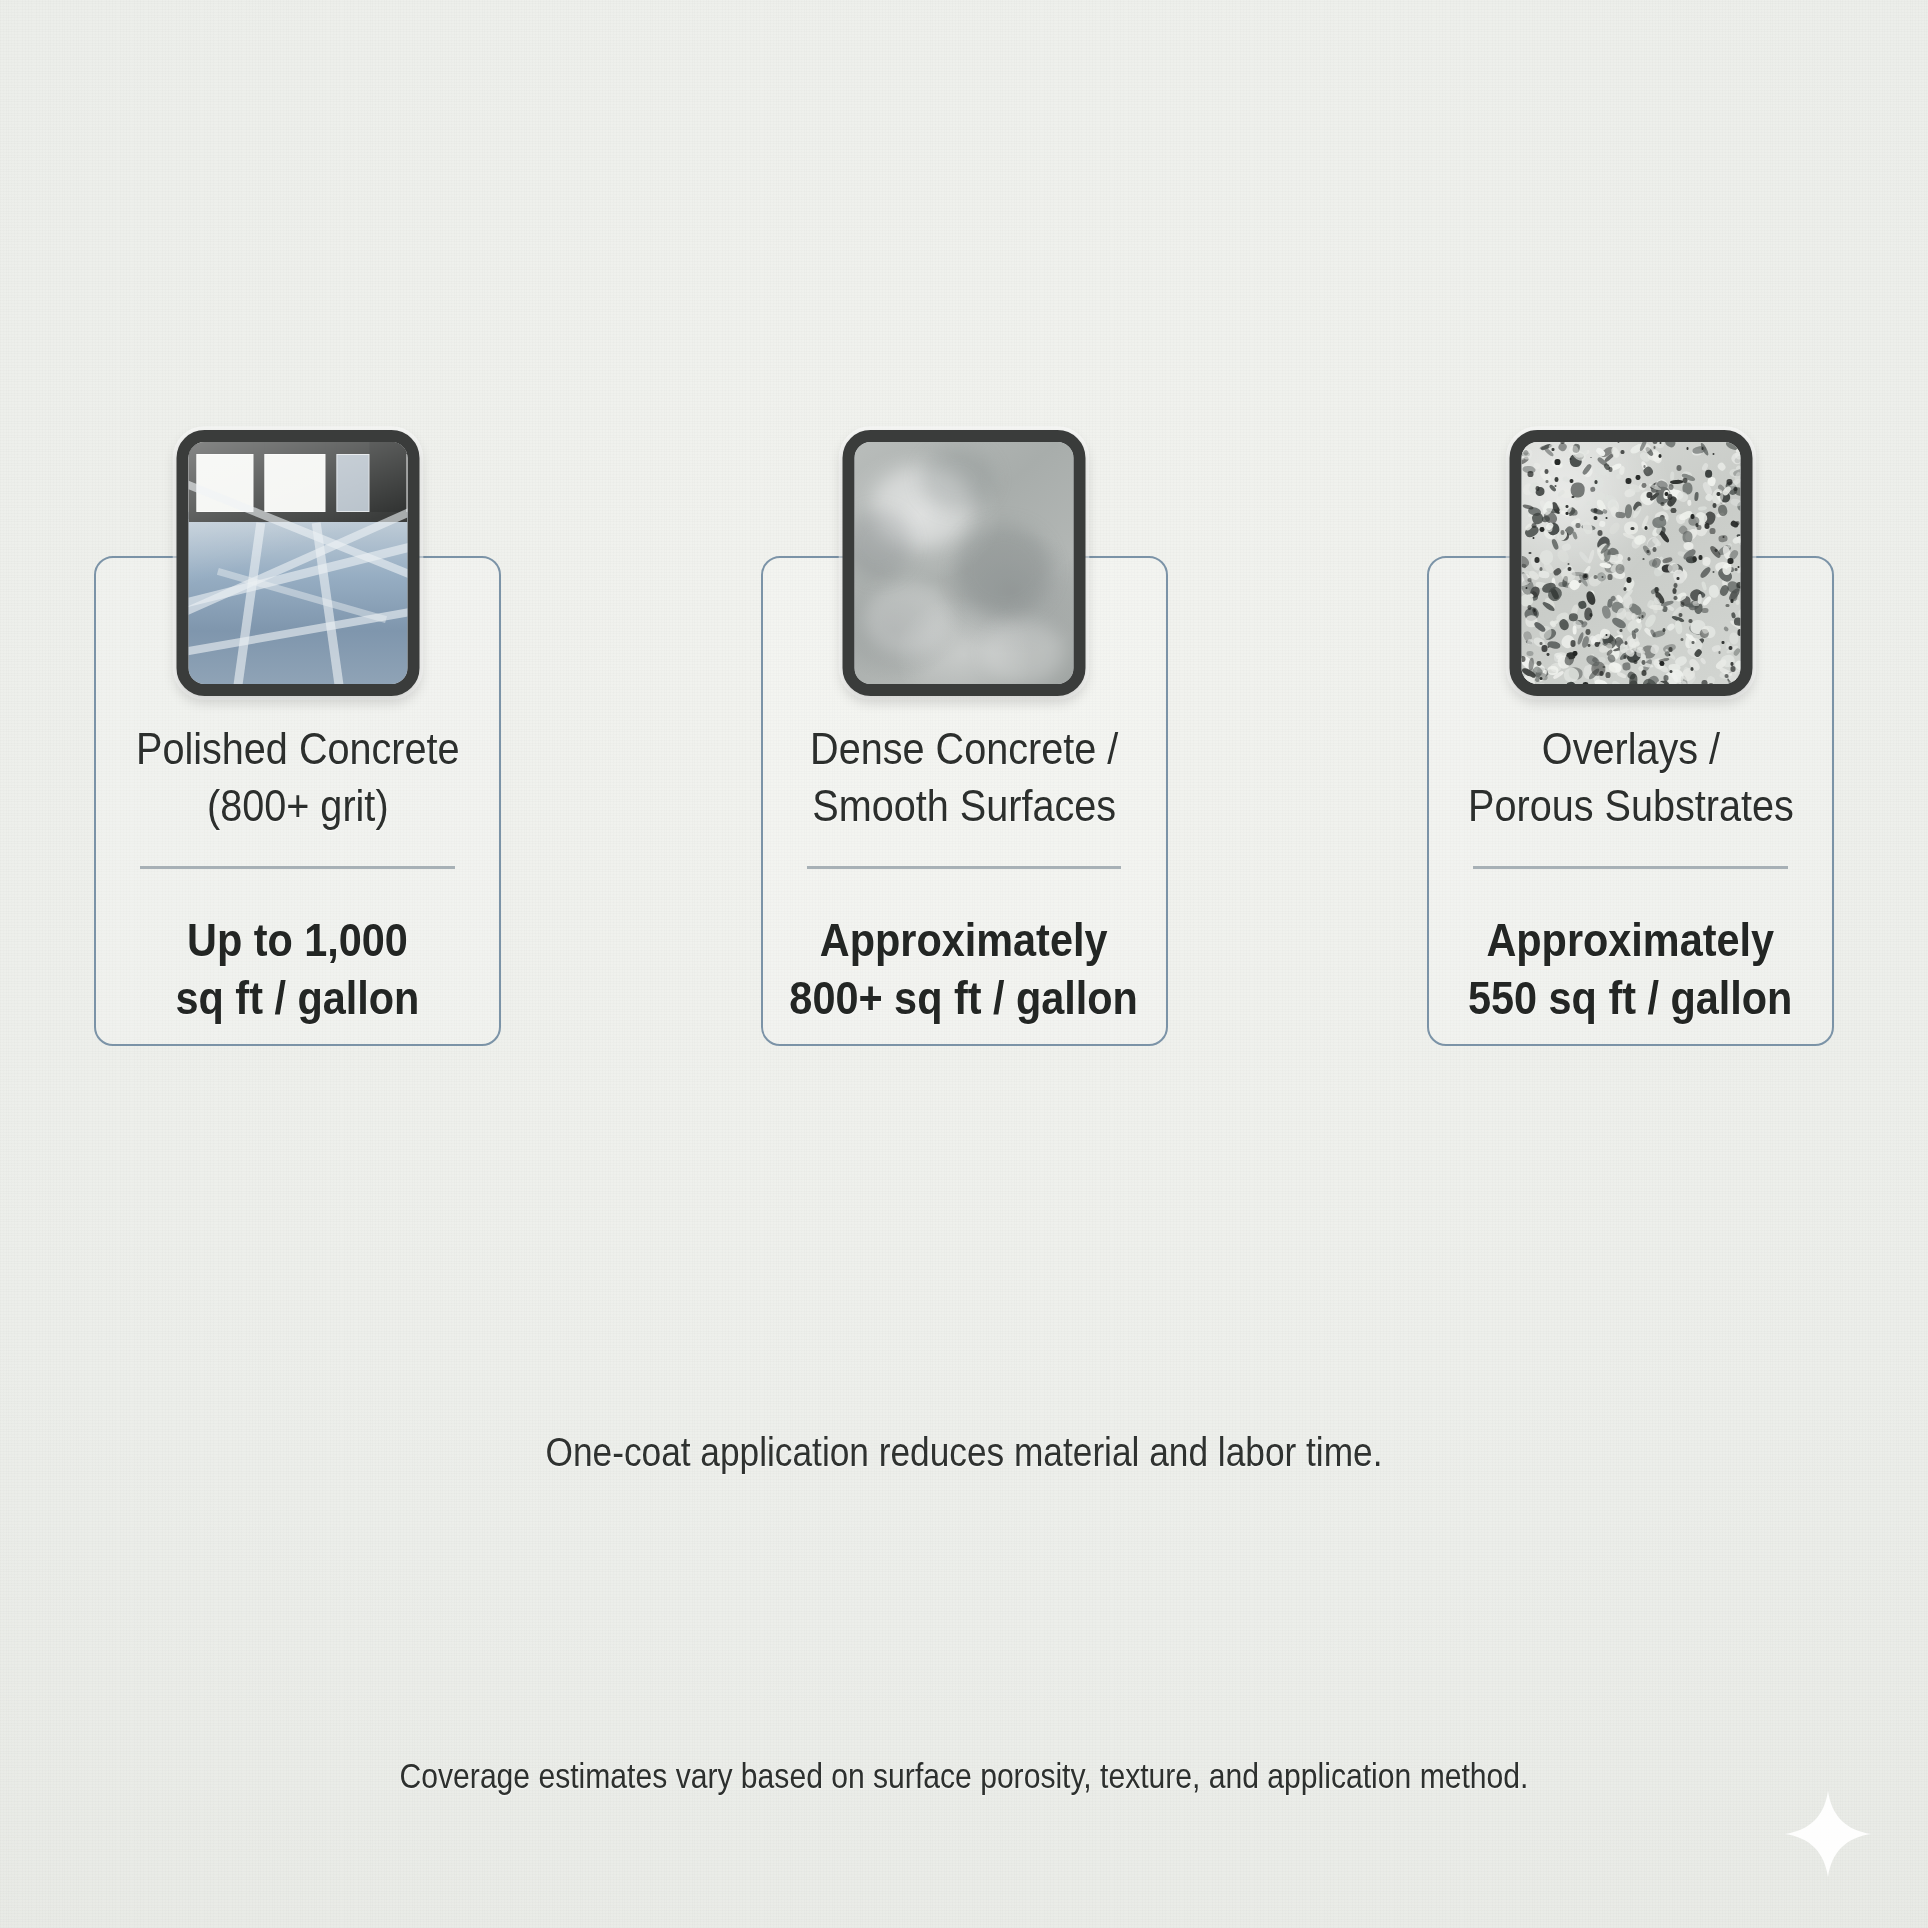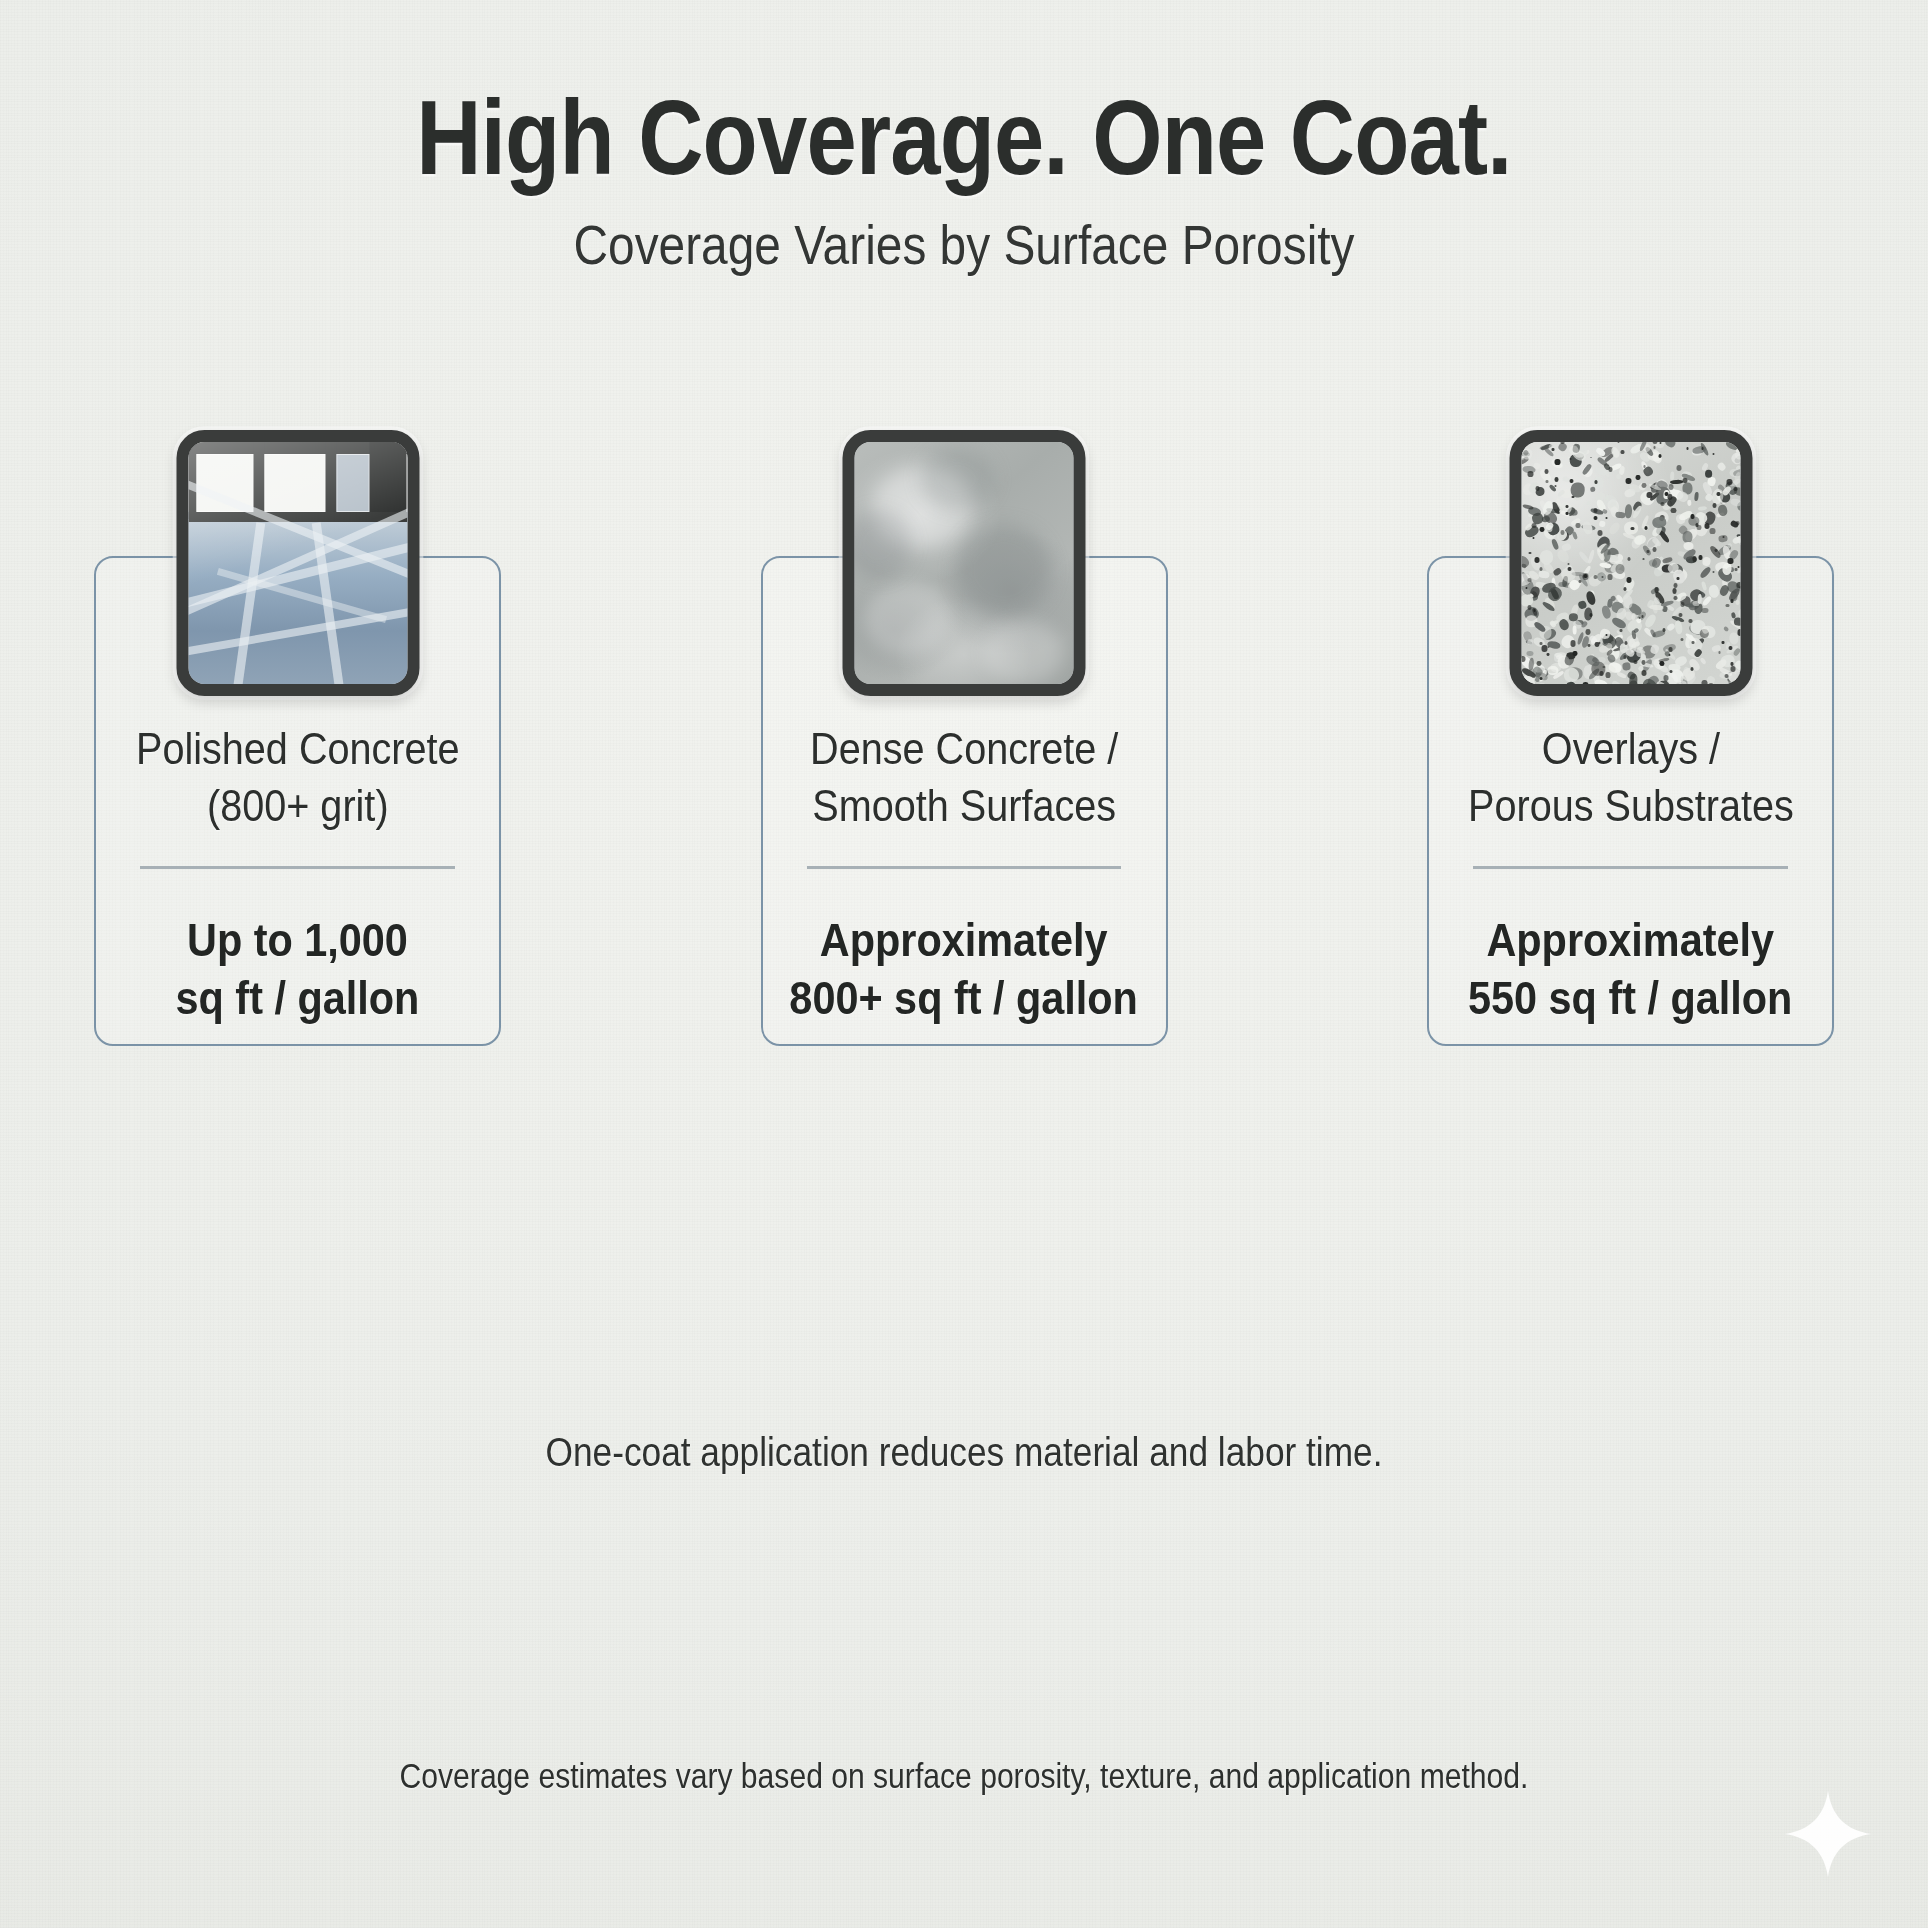--- a/index.html
+++ b/index.html
@@ -192,24 +192,20 @@
   }
 </style>
 </head>
 <body>
 
 <div class="canvas"></div>
 <div class="grain"></div>
 
 <div class="wrap">
 
-  <div class="header">
-    <div class="title">High Coverage. One Coat.</div>
-    <div class="subtitle">Coverage Varies by Surface Porosity</div>
-  </div>
 
   <div class="cards">
 
     <div class="card">
       <div class="tile">
         <div class="tile-inner t-polished">
 
           <div class="wdark" style="left:0;top:0;width:100%;height:5%;"></div>
           <div class="wdark" style="left:0;top:0;width:4%;height:32%;"></div>
           <div class="win" style="left:4%;top:5%;width:26%;height:24%;"></div>

